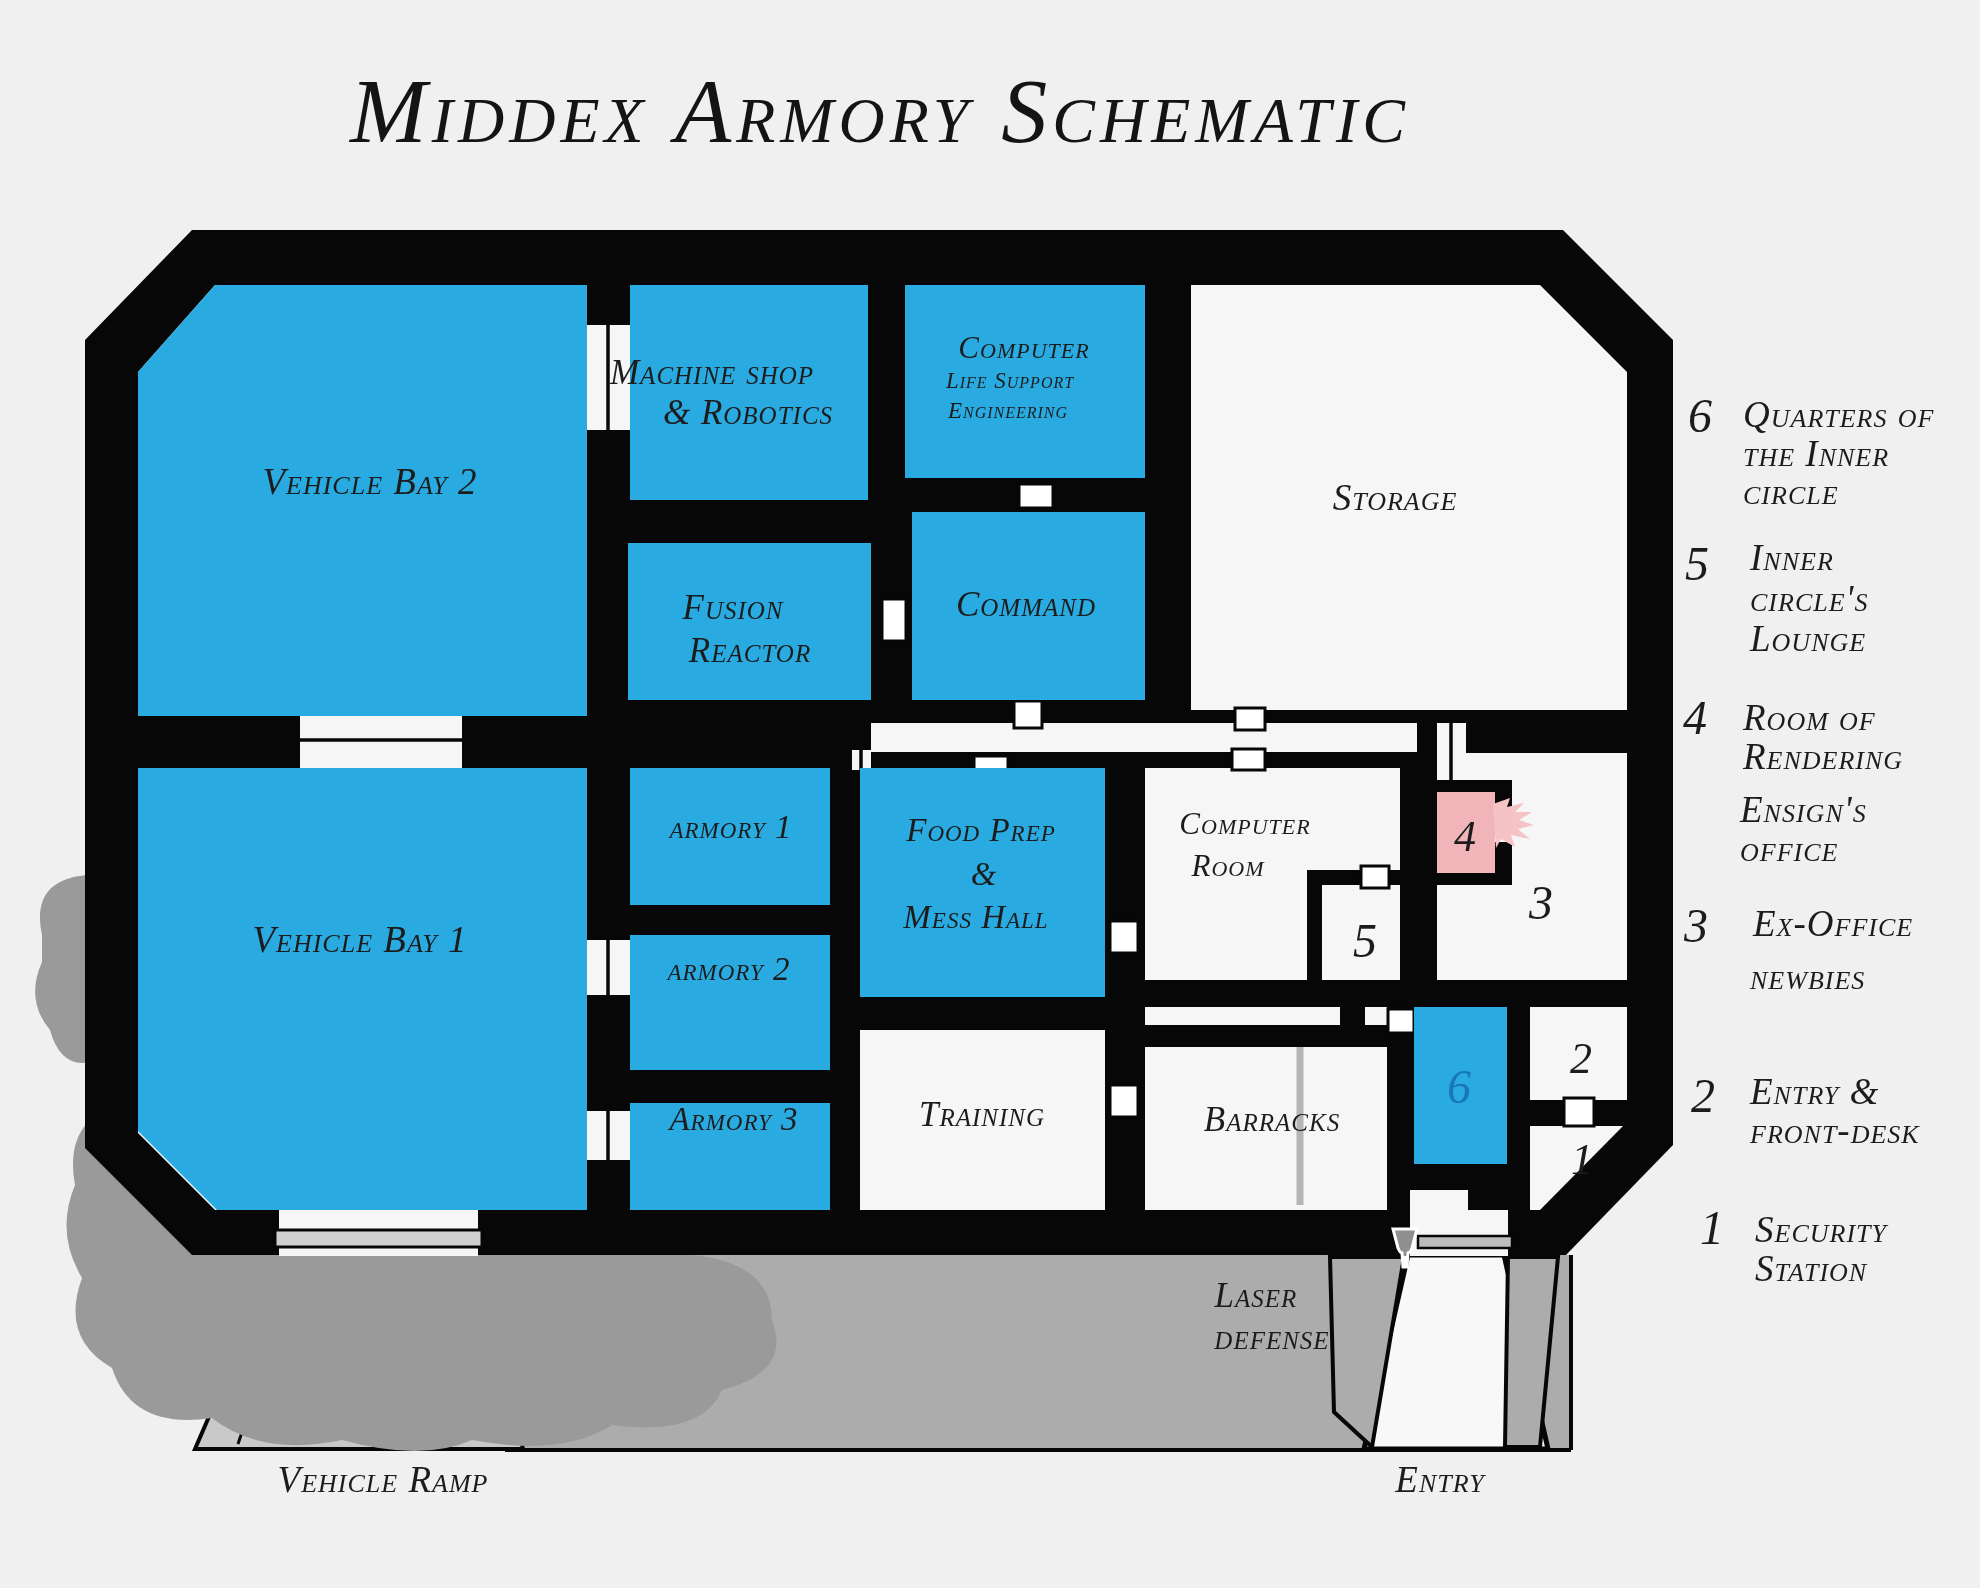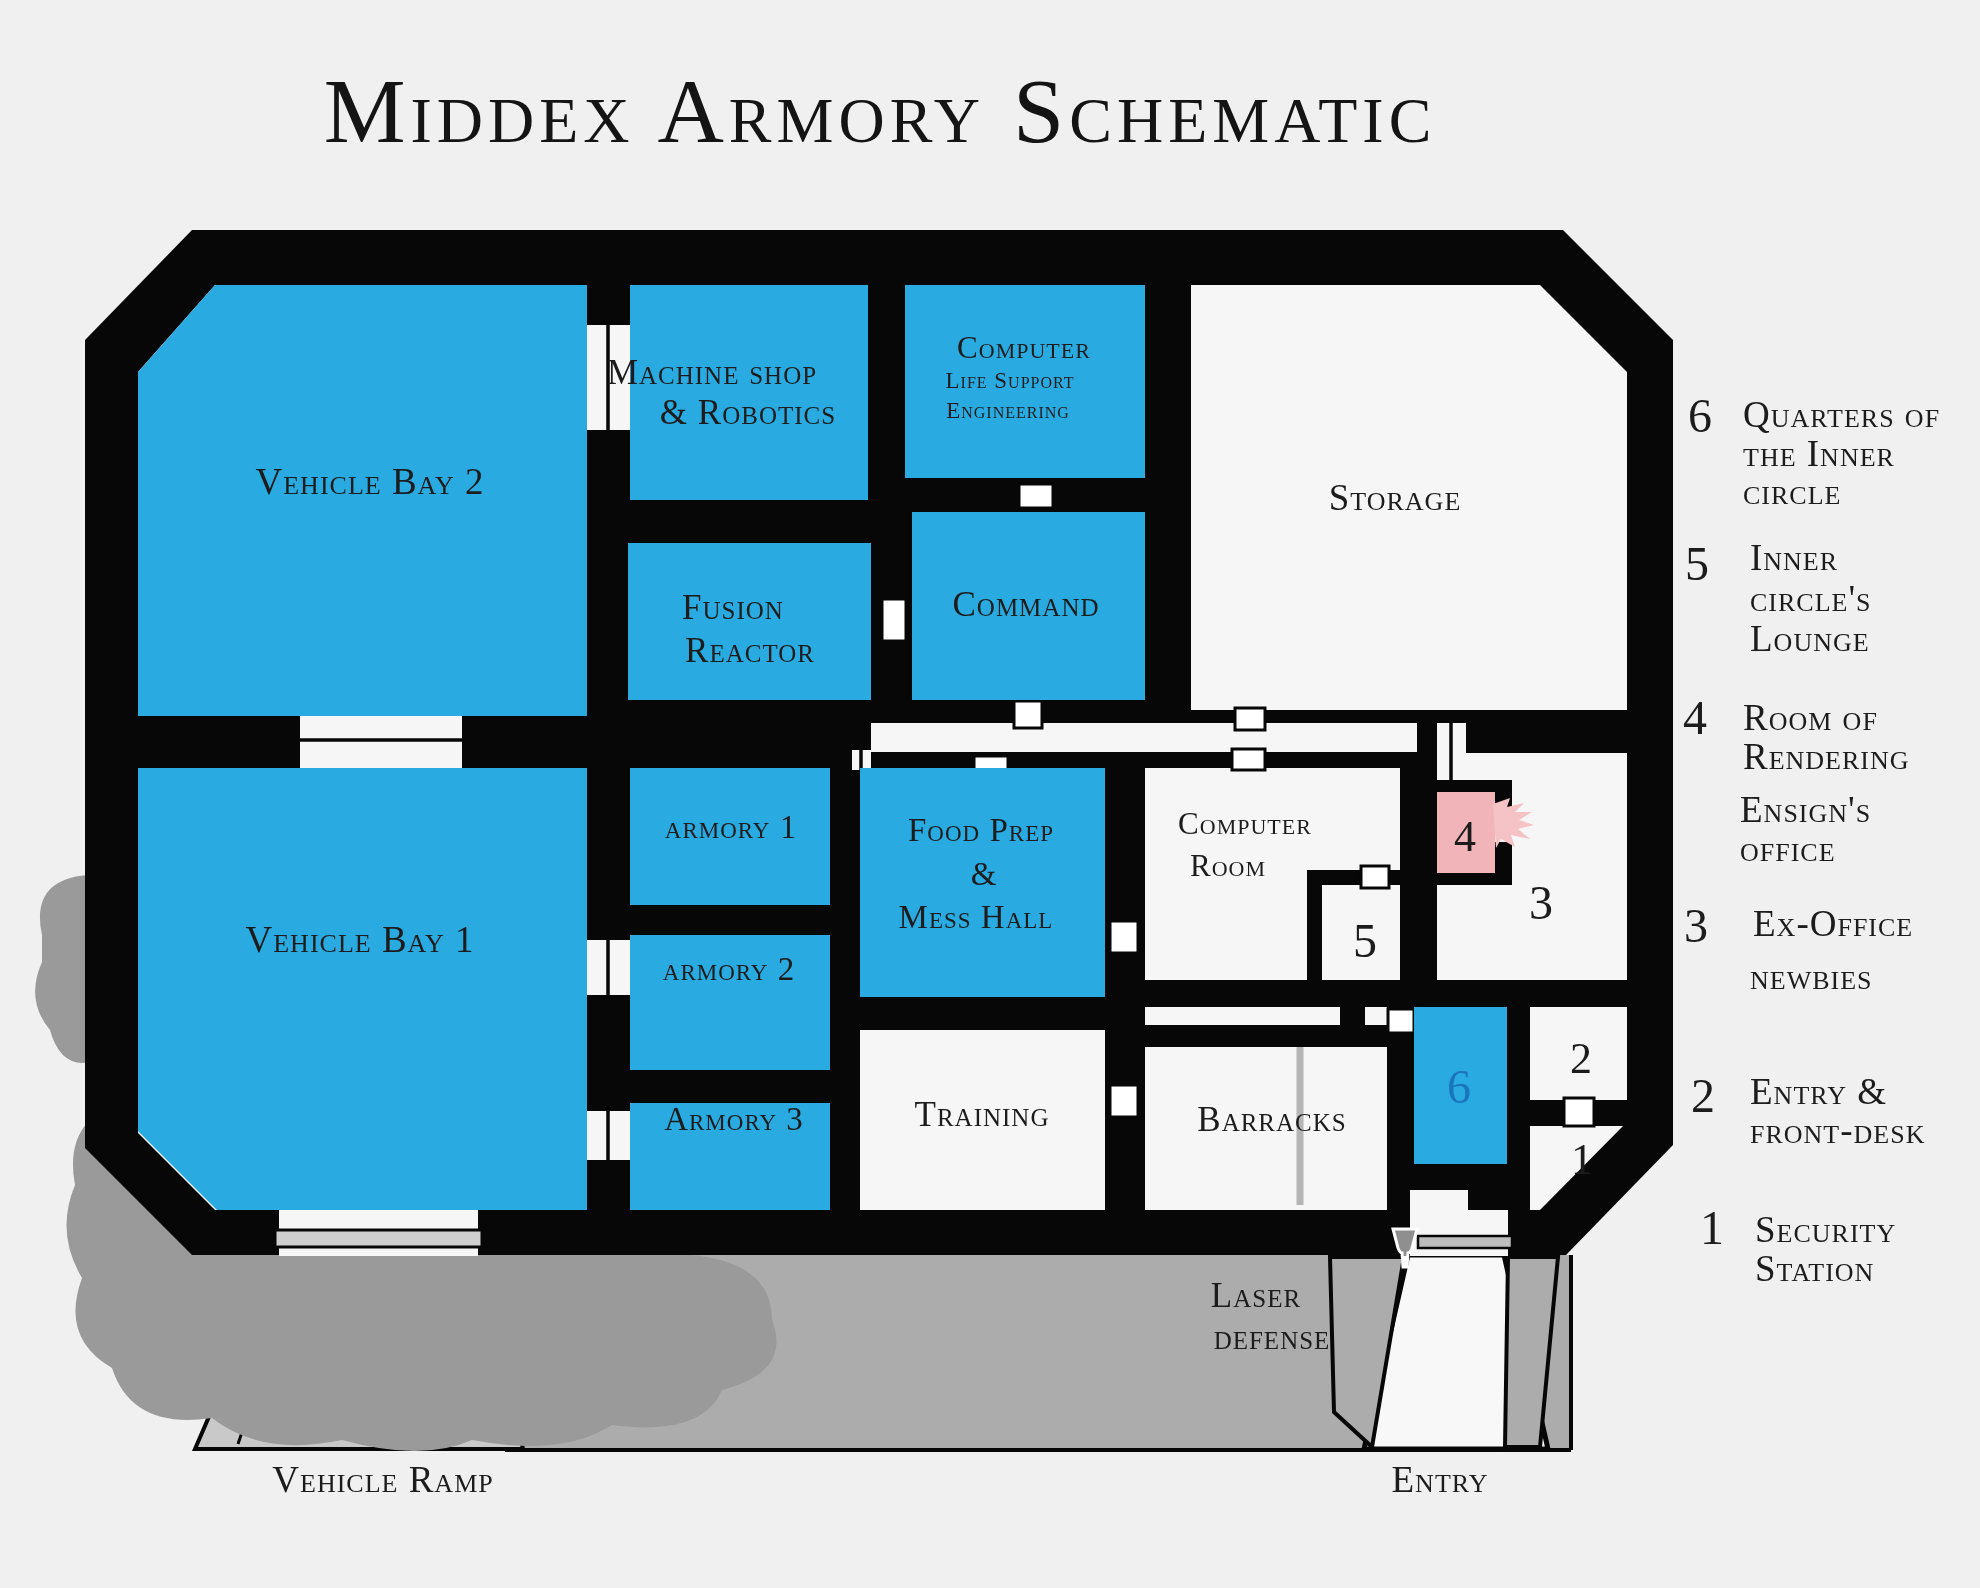--- a/index.html
+++ b/index.html
@@ -1,17 +1,17 @@
 <!DOCTYPE html>
 <html><head>
 <meta charset="utf-8">
 <style>
   html,body{margin:0;padding:0;background:#e8e8e8;}
   .stage{position:relative;width:1980px;height:1588px;background:#a3a3a3;overflow:hidden;
-         font-family:"Liberation Serif", serif;}
+         font-family:"Liberation Serif", serif;font-style:italic;}
   svg{display:block}
   .lbl{font-family:"Liberation Serif", serif;font-variant:small-caps;fill:#1c1c1c;letter-spacing:1px;}
   .lbl.mid{text-anchor:middle;}
   .title{font-size:92px;letter-spacing:5px;fill:#141414;}
   .t36{font-size:37px;}
   .t34{font-size:35px;}
   .t32{font-size:33px;}
   .t30{font-size:31px;}
   .t22{font-size:23px;}
   .num{font-family:"Liberation Serif", serif;font-size:48px;fill:#1c1c1c;text-anchor:middle;}

